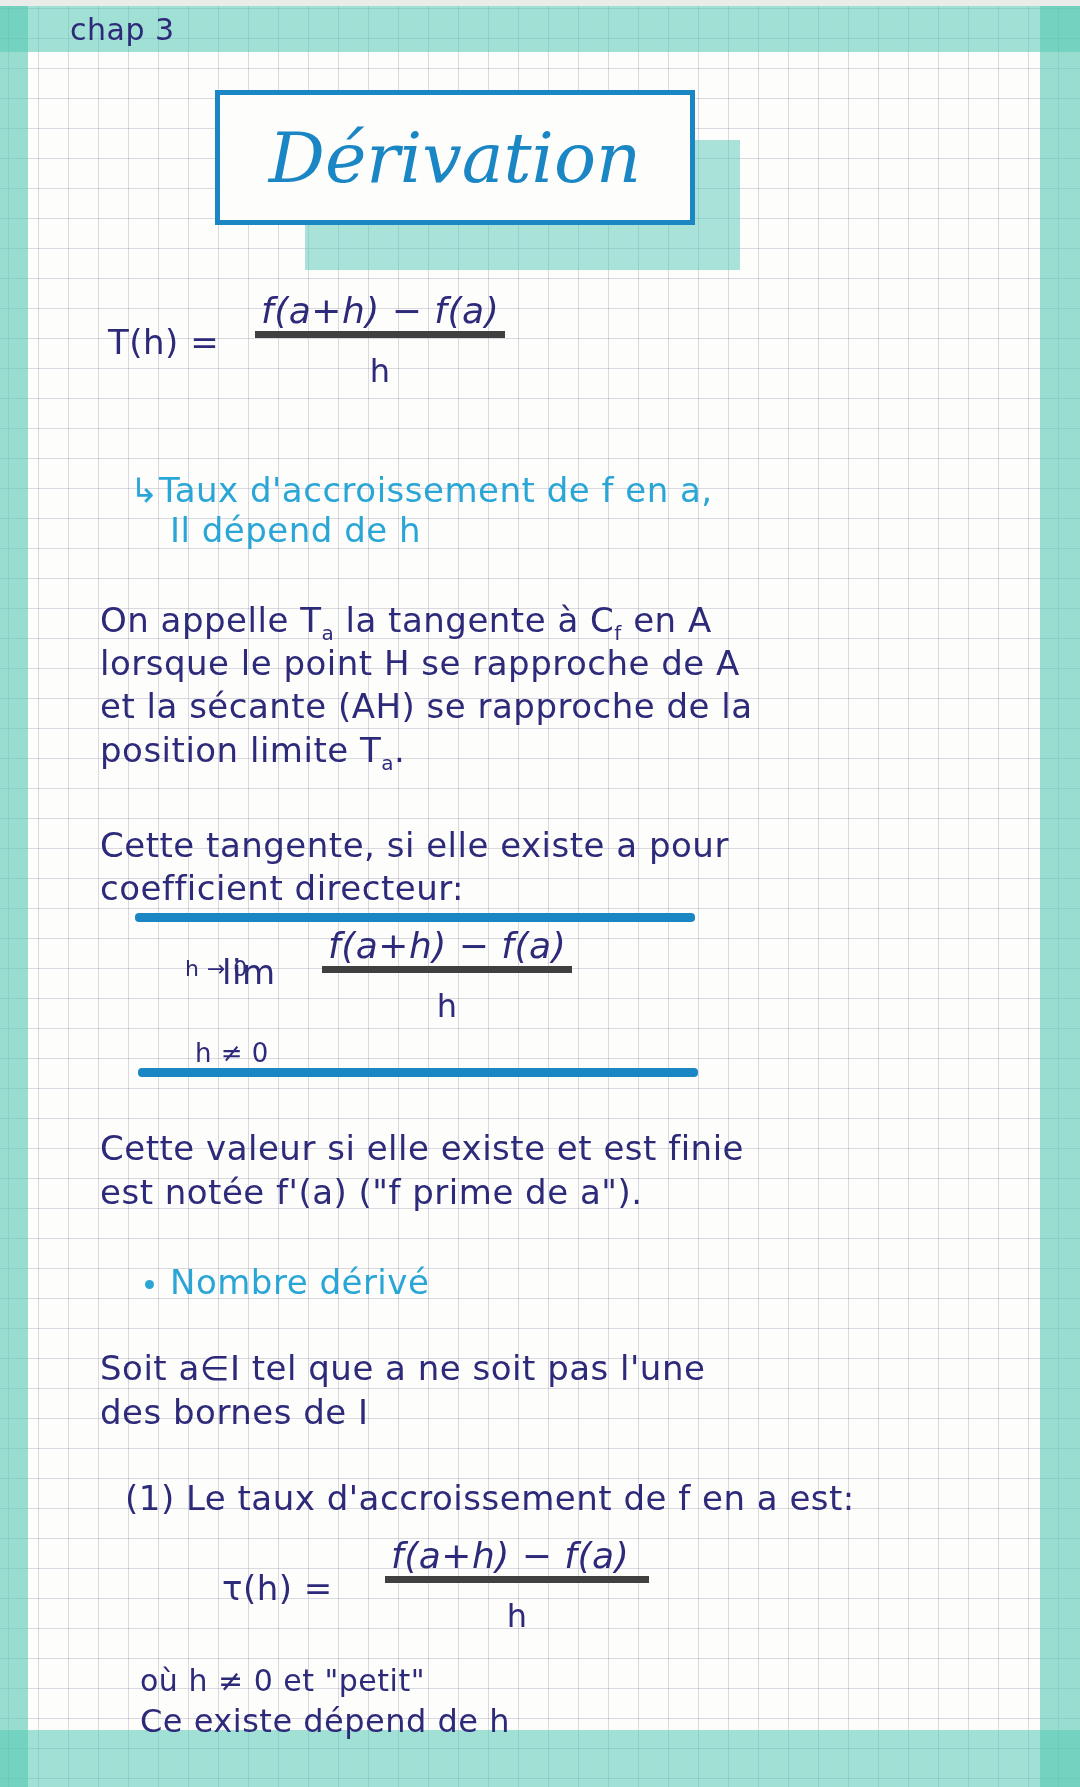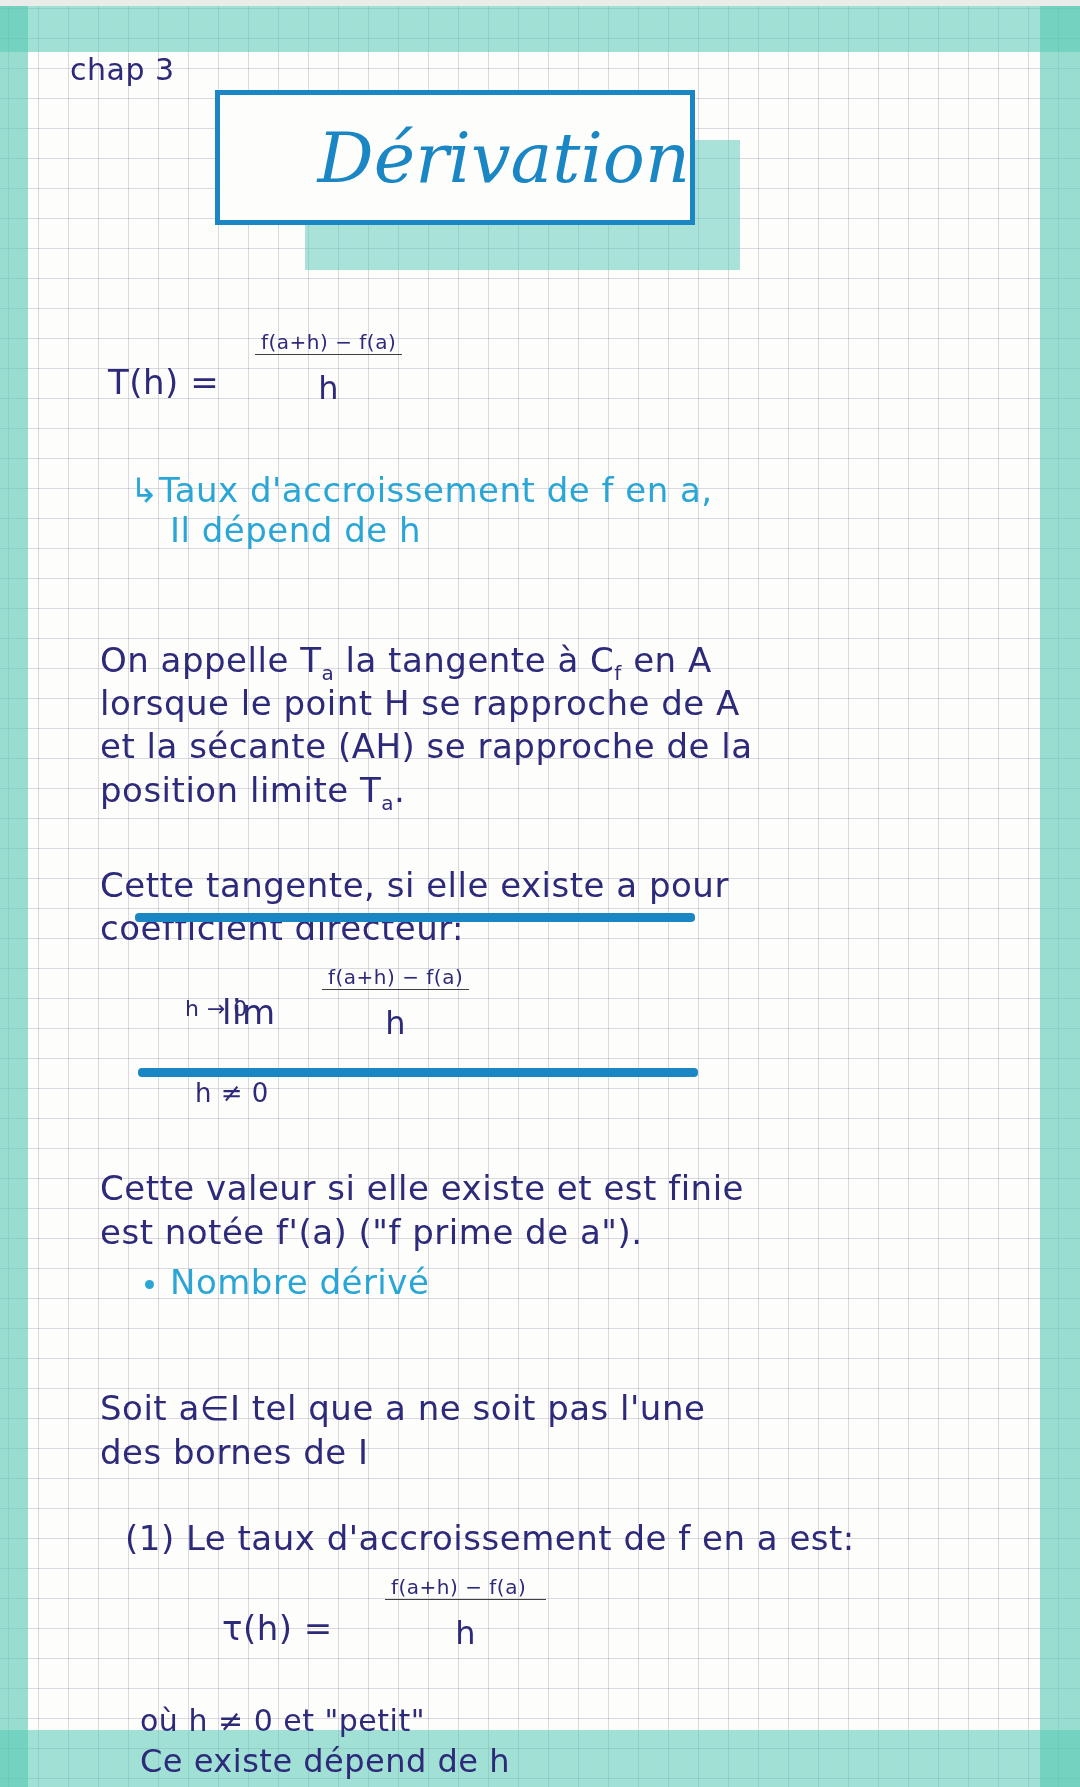--- a/index.html
+++ b/index.html
@@ -17,36 +17,36 @@
     background-size: 30px 30px;
     background-position: 8px 8px;
   }
   
   .frame-top { position:absolute; left:0; top:6px; width:1080px; height:46px; background:rgba(86,200,180,0.55); }
   .frame-left { position:absolute; left:0; top:6px; width:28px; height:1781px; background:rgba(86,200,180,0.6); }
   .frame-right { position:absolute; left:1040px; top:6px; width:40px; height:1781px; background:rgba(86,200,180,0.6); }
   .frame-bottom { position:absolute; left:0; top:1730px; width:1080px; height:57px; background:rgba(86,200,180,0.55); }
   .top-strip { position:absolute; left:0; top:0; width:1080px; height:6px; background:#e9ece8; }
 
-  .ink { color:#2e2a7a;margin-top:40px; }
+  .ink { color:#2e2a7a; }
   .light { color:#2aa6d6; }
   .hand { font-family: "DejaVu Sans", sans-serif; font-weight: normal; letter-spacing: 0.5px; }
 
   .chap { position:absolute; left:70px; top:12px; font-size:30px; }
 
   .title-shadow { position:absolute; left:305px; top:140px; width:435px; height:130px; background:rgba(86,200,180,0.5); }
   .title-box {
     position:absolute; left:215px; top:90px; width:480px; height:135px;
     border:5px solid #1a86c4; background:#fdfdfc; box-sizing:border-box;
-    display:flex; align-items:center; justify-content:flex-end;
+    display:flex; align-items:center; justify-content:center;
   }
   .title-text { font-family:"DejaVu Serif", serif; font-style:italic; font-size:70px; color:#1a86c4; }
 
   .frac { position:absolute; display:flex; flex-direction:column; align-items:center; }
-  .frac .num { font-size:20px; padding:0 6px; border-bottom:1px solid #404040; }
+  .frac .num { font-size:36px; padding:0 6px; border-bottom:7px solid #404040;font-style:italic; }
   .frac .den { font-size:32px; margin-top:14px; }
 
   .line { position:absolute; font-size:34px; white-space:nowrap; }
   .hl-bar { position:absolute; height:9px; background:#1a86c4; border-radius:4px; }
   .bullet-dot { display:inline-block; width:9px; height:9px; background:#2aa6d6; border-radius:50%; margin-right:16px; vertical-align:middle; }
   sub { font-size:20px; }
 </style>
 </head>
 <body>
 

